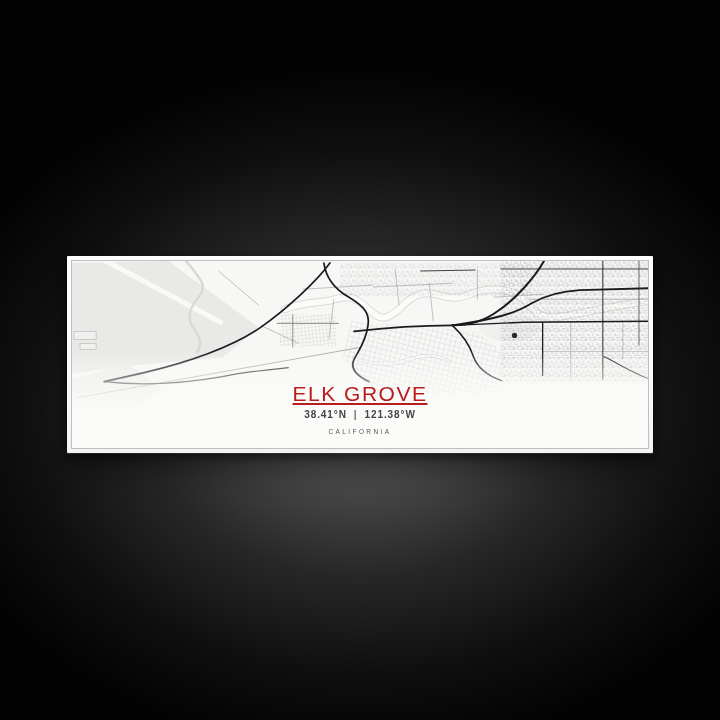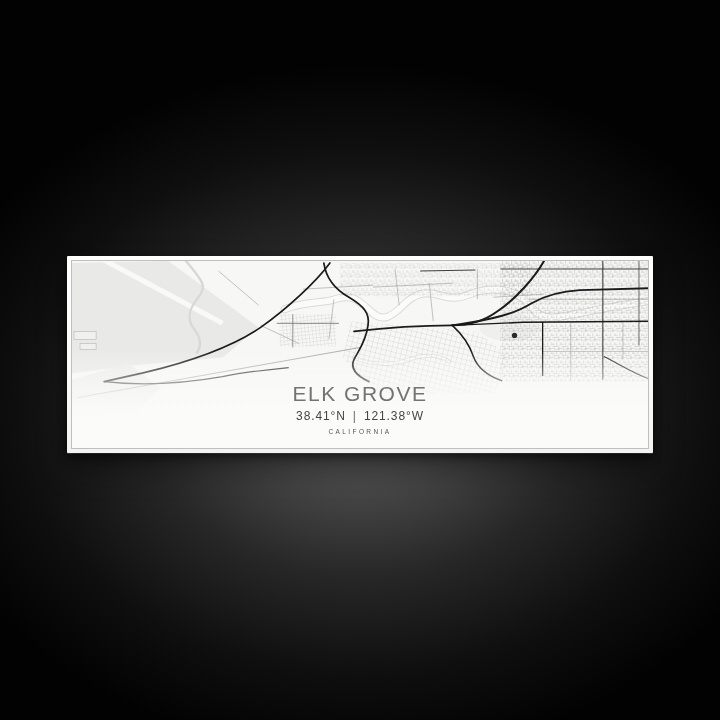--- a/index.html
+++ b/index.html
@@ -38,27 +38,28 @@
     position:absolute;
     left:0;right:0;top:0;bottom:0;
     text-align:center;
     pointer-events:none;
   }
   .city-title{
     position:absolute;left:0;right:0;top:122px;
     font-size:21px;
     font-weight:300;
     letter-spacing:1.5px;
-    color:#737373;
+    color:#b91c1c;
     line-height:1;
+    text-decoration:underline;
   }
   .coords-line{
     position:absolute;left:0;right:0;top:149px;
-    font-size:12px;
-    font-weight:400;
+    font-size:10px;
+    font-weight:700;
     letter-spacing:0.9px;
     color:#454545;
     line-height:1;
   }
   .coords-line .sep{margin:0 7px;color:#6a6a6a;}
   .state-line{
     position:absolute;left:0;right:0;top:168px;
     font-size:6.5px;
     font-weight:400;
     letter-spacing:2.4px;

